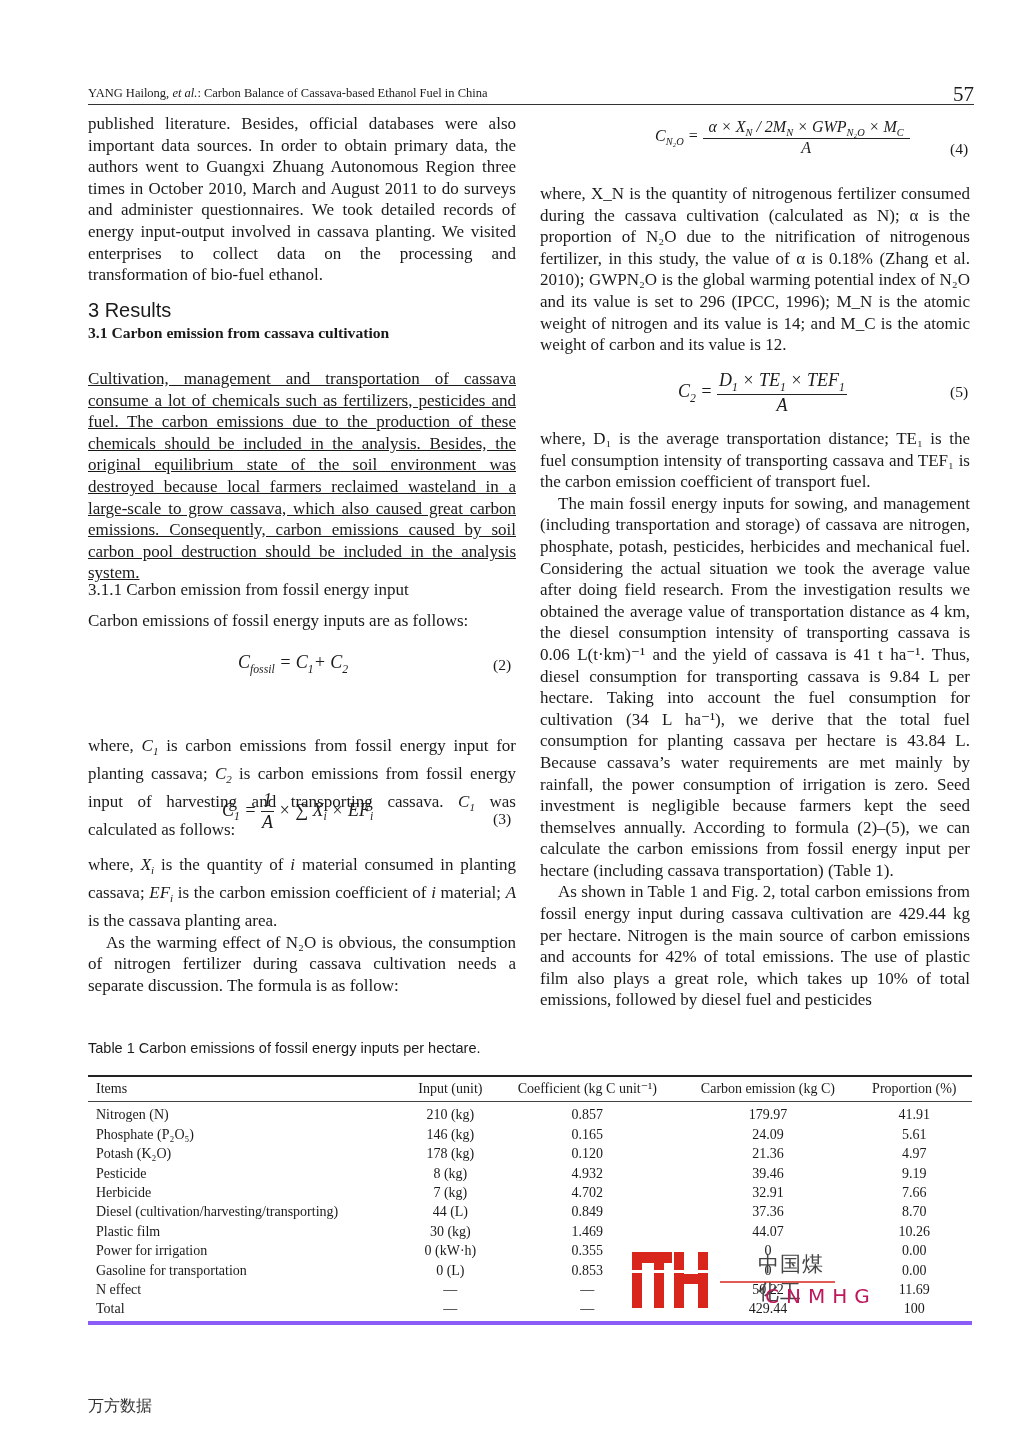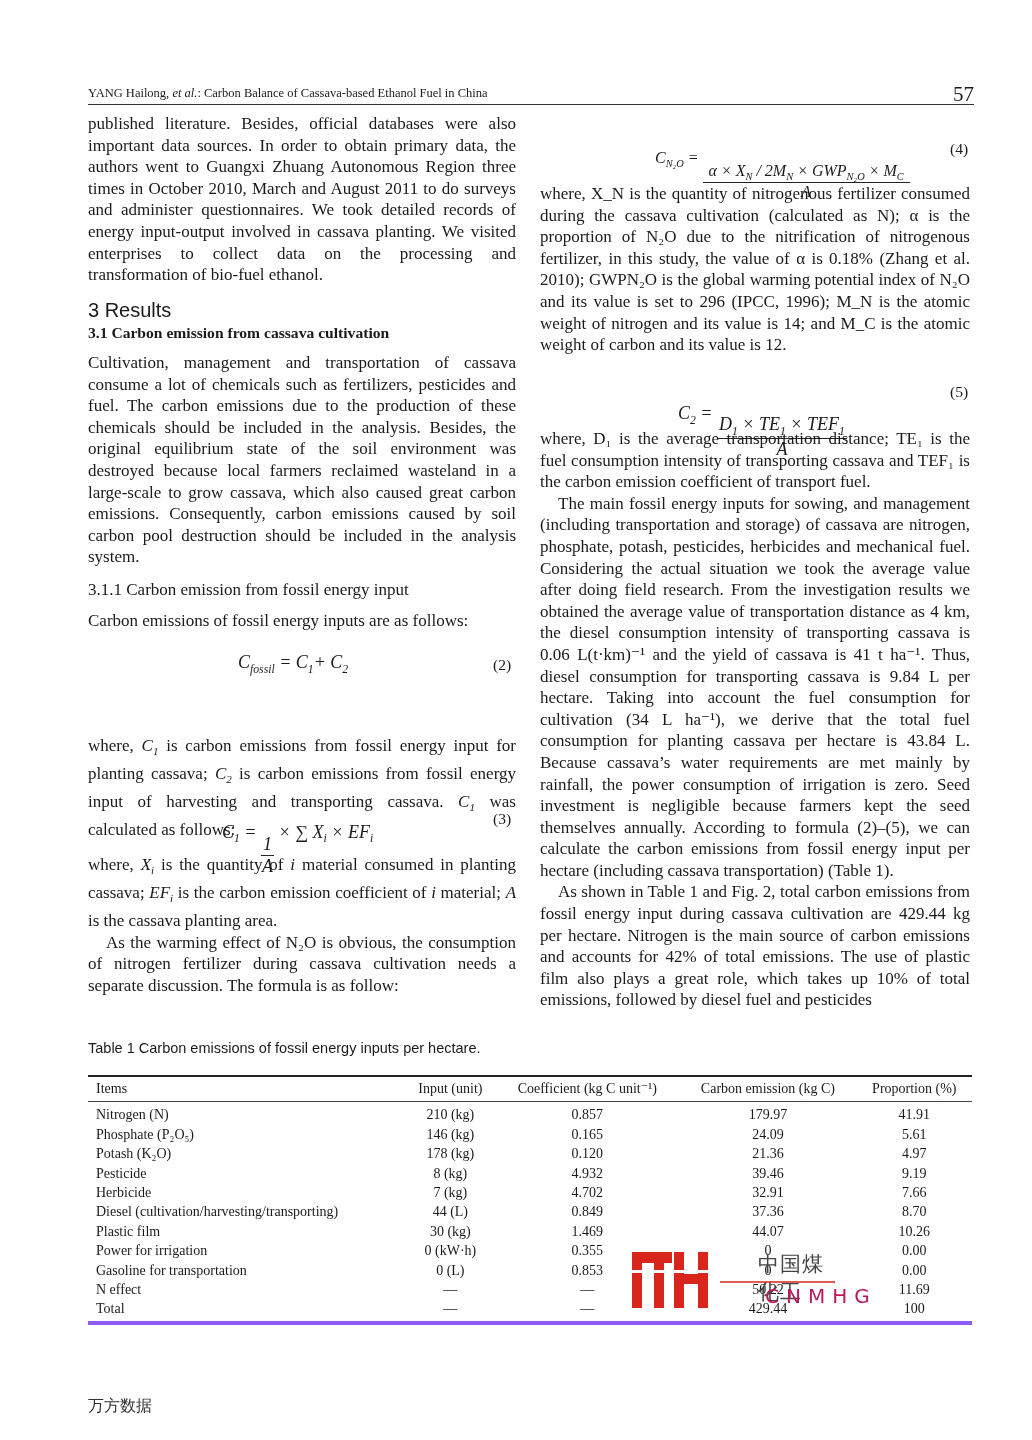--- a/index.html
+++ b/index.html
@@ -11,21 +11,21 @@
   .hdr .pg { position:absolute; right:0; top:-2px; font-size:21px; }
   .hdr-rule { left:88px; top:104px; width:886px; height:0; border-top:1.5px solid #333; }
   .col { font-size:17px; line-height:21.6px; text-align:justify; }
   .col p { margin:0; }
   .indent { text-indent:18px; }
   .wide { letter-spacing:1.4px; }
   .sec-title { font-family:"Liberation Sans", "DejaVu Sans", sans-serif; font-size:20px; line-height:24px; }
   .sub-title { font-weight:bold; font-size:15.6px; }
   .eq { font-style:italic; font-size:18px; position:absolute; }
   .eqnum { position:absolute; font-size:15.6px; }
-  .frac { display:inline-block; vertical-align:middle; text-align:center;margin-top:44px; }
+  .frac { display:inline-block; vertical-align:middle; text-align:center; }
   .frac .num { display:block; border-bottom:1px solid #222; padding:0 2px; }
   .frac .den { display:block; }
   sub, sup { font-size:65%; }
   .caption { font-family:"Liberation Sans", "DejaVu Sans", sans-serif; font-size:14.5px; left:88px; top:1040px; }
   table.t1 { position:absolute; left:88px; top:1075px; width:884px; border-collapse:collapse; font-size:14px; line-height:19.4px; }
   table.t1 th { font-weight:normal; text-align:center; padding:2px 4px 3px; border-top:2px solid #222; border-bottom:1px solid #444; white-space:nowrap; }
   table.t1 th:first-child { text-align:left; padding-left:8px; }
   table.t1 td { text-align:center; padding:0 4px; white-space:nowrap; }
   table.t1 td:first-child { text-align:left; padding-left:8px; }
   table.t1 tr:last-child td { border-bottom:4px solid #8b5cf6; padding-bottom:2px; }
@@ -40,21 +40,21 @@
   <span class="ttl"><span>YANG Hailong,</span> <i>et al.</i><span>: Carbon Balance of Cassava-based Ethanol Fuel in China</span></span>
   <span class="pg">57</span>
 </div>
 <div class="abs hdr-rule"></div>
 
 <div class="abs col" style="left:88px; top:113px; width:428px;">
   <p>published literature. Besides, official databases were also important data sources. In order to obtain primary data, the authors went to Guangxi Zhuang Autonomous Region three times in October 2010, March and August 2011 to do surveys and administer questionnaires. We took detailed records of energy input-output involved in cassava planting. We visited enterprises to collect data on the processing and transformation of bio-fuel ethanol.</p>
 </div>
 <div class="abs sec-title" style="left:88px; top:298px;">3 Results</div>
 <div class="abs sub-title" style="left:88px; top:324px;">3.1 Carbon emission from cassava cultivation</div>
-<div class="abs col" style="left:88px; top:352px; width:428px;">
+<div class="abs col" style="left:88px; top:368px; width:428px;text-decoration:underline;">
   <p>Cultivation, management and transportation of cassava consume a lot of chemicals such as fertilizers, pesticides and fuel. The carbon emissions due to the production of these chemicals should be included in the analysis. Besides, the original equilibrium state of the soil environment was destroyed because local farmers reclaimed wasteland in a large-scale to grow cassava, which also caused great carbon emissions. Consequently, carbon emissions caused by soil carbon pool destruction should be included in the analysis system.</p>
 </div>
 <div class="abs col" style="left:88px; top:579px; width:428px;">3.1.1 Carbon emission from fossil energy input</div>
 <div class="abs col" style="left:88px; top:610px; width:428px;">Carbon emissions of fossil energy inputs are as follows:</div>
 
 <div class="eq" style="left:238px; top:652px;">C<sub>fossil</sub> = C<sub>1</sub>+ C<sub>2</sub></div>
 <div class="eqnum" style="left:493px; top:656px;">(2)</div>
 
 <div class="abs col" style="left:88px; top:735px; width:428px;">
   <p><span>where, </span><i>C<sub>1</sub></i><span> is carbon emissions from fossil energy input for planting cassava; </span><i>C<sub>2</sub></i><span> is carbon emissions from fossil energy input of harvesting and transporting cassava. </span><i>C<sub>1</sub></i><span> was calculated as follows:</span></p>

